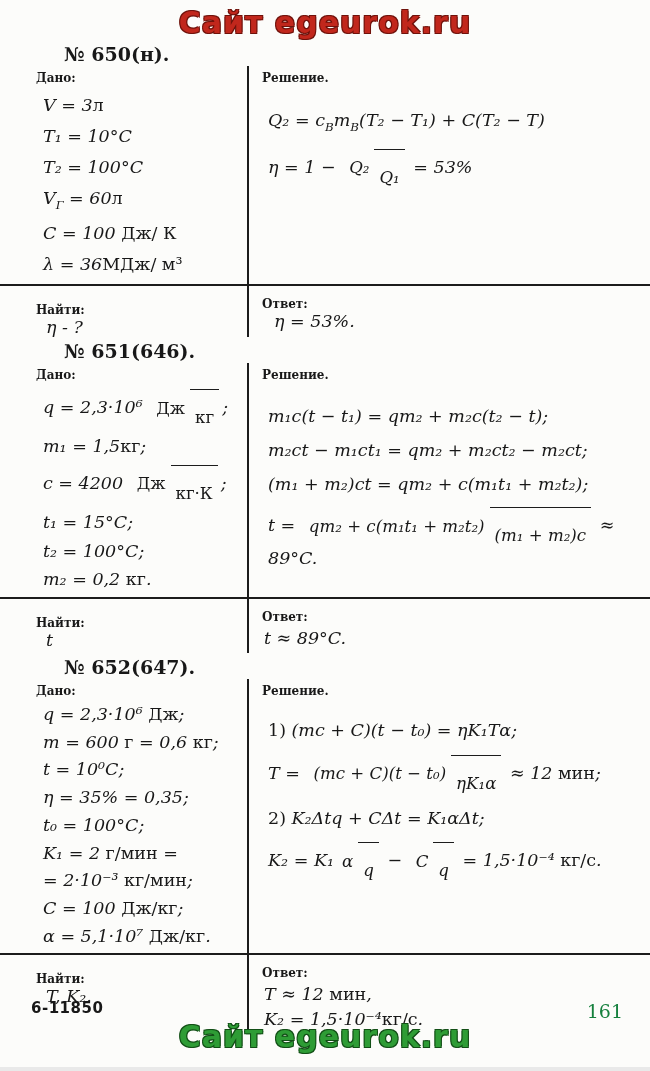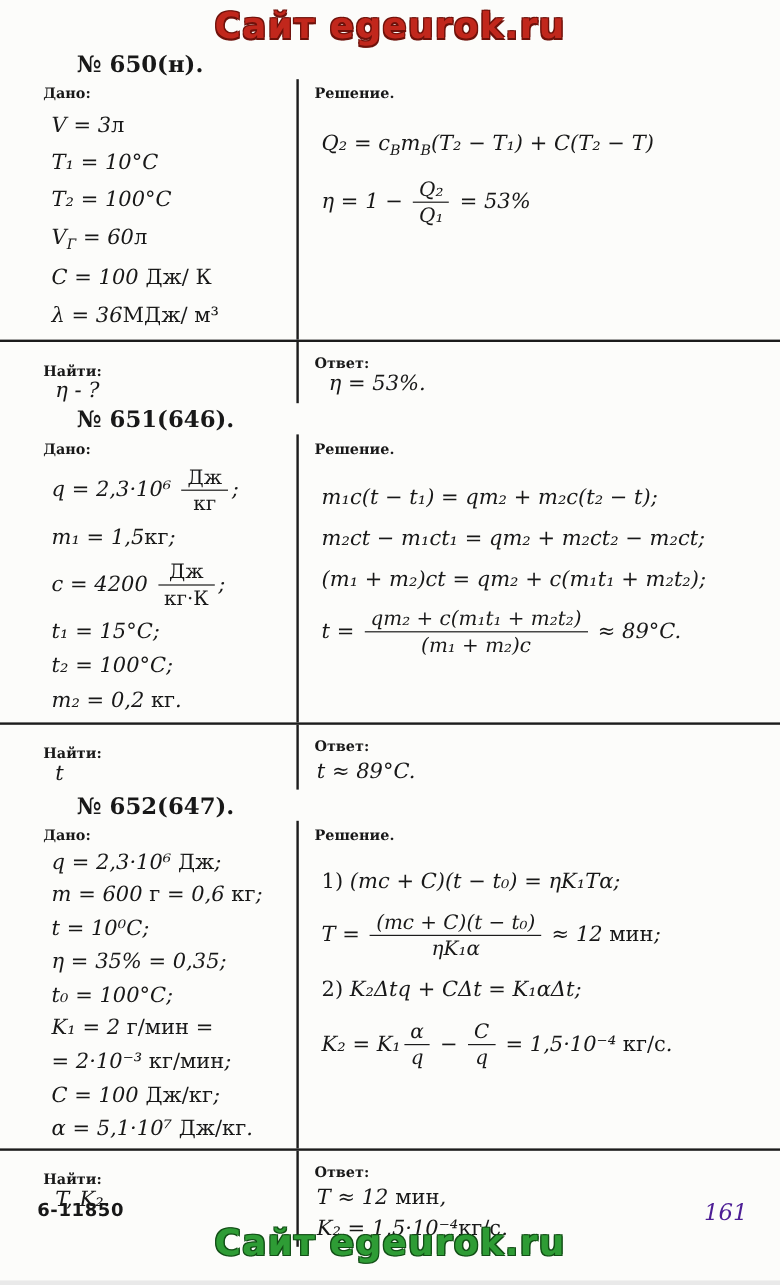--- a/index.html
+++ b/index.html
@@ -33,47 +33,47 @@
   .p650 .find-row { min-height:33px; }
   .p651 .find-row { min-height:49px; }
   .p652 .find-row { min-height:74px; }
   .sec-label { font-weight:bold; font-size:12px; }
   .col-l > .sec-label, .col-r > .sec-label { display:block; margin-top:5px; }
   .fline { margin:8px 0 8px 7px; line-height:1.3; }
   .vr { font-style:italic; }
   .up { font-style:normal; }
   sub { font-style:italic; font-size:0.68em; }
   .frac {
-    display:inline-flex; flex-direction:column; 
+    display:inline-flex; flex-direction:row; align-items:center;
     vertical-align:middle; font-style:italic; font-size:0.95em;
     margin:1px 3px; line-height:1.2; text-align:center;
   }
   .frac.up { font-style:normal; }
   .frac .fn { padding:0 5px; }
-  .frac .fd { border-top:1.7px solid #1c1c1c; padding:1px 5px 0; }
+  .frac .fd { border-top:1.7px solid #1c1c1c; padding:18px 5px 0; }
   .p650 .given .fline { margin:8.5px 0 8.5px 7px; }
   .p650 .sol .fline { margin:13px 0 13px 6px; }
   .p650 .sol .fline:first-child { margin-top:24px; }
   .p651 .given .fline { margin:6px 0 6px 7px; }
   .p651 .sol .fline { margin:11px 0 11px 6px; }
   .p651 .sol .fline:first-child { margin-top:23px; }
   .p652 .given .fline { margin:5px 0 5px 7px; }
   .p652 .sol .fline { margin:12px 0 12px 6px; }
   .p652 .sol .fline:first-child { margin-top:21px; }
   .find-cell { padding-top:12px; }
   .find-cell .formula { margin-left:10px; }
   .ans-cell { padding-top:6px; }
   .ans-cell .ans-inline { margin-left:12px; }
   .ans-lines .fline { margin:3px 0 3px 2px; }
   .print-code {
     position:absolute; left:31px; top:999px;
     font-family:"DejaVu Sans","Liberation Sans",sans-serif;
     font-weight:bold; font-size:15px; letter-spacing:0.5px;
   }
-  .page-num { position:absolute; right:27px; top:1000px; font-size:19px; color:#4c1d95;font-style:italic; }
+  .page-num { position:absolute; right:27px; top:1000px; font-size:19px; color:#15803d; }
 </style>
 </head>
 <body>
 
 <div class="page">
 
   <div class="banner banner-top">Сайт egeurok.ru</div>
 
   <section class="problem p650">
     <div class="prob-num">№ 650(н).</div>

